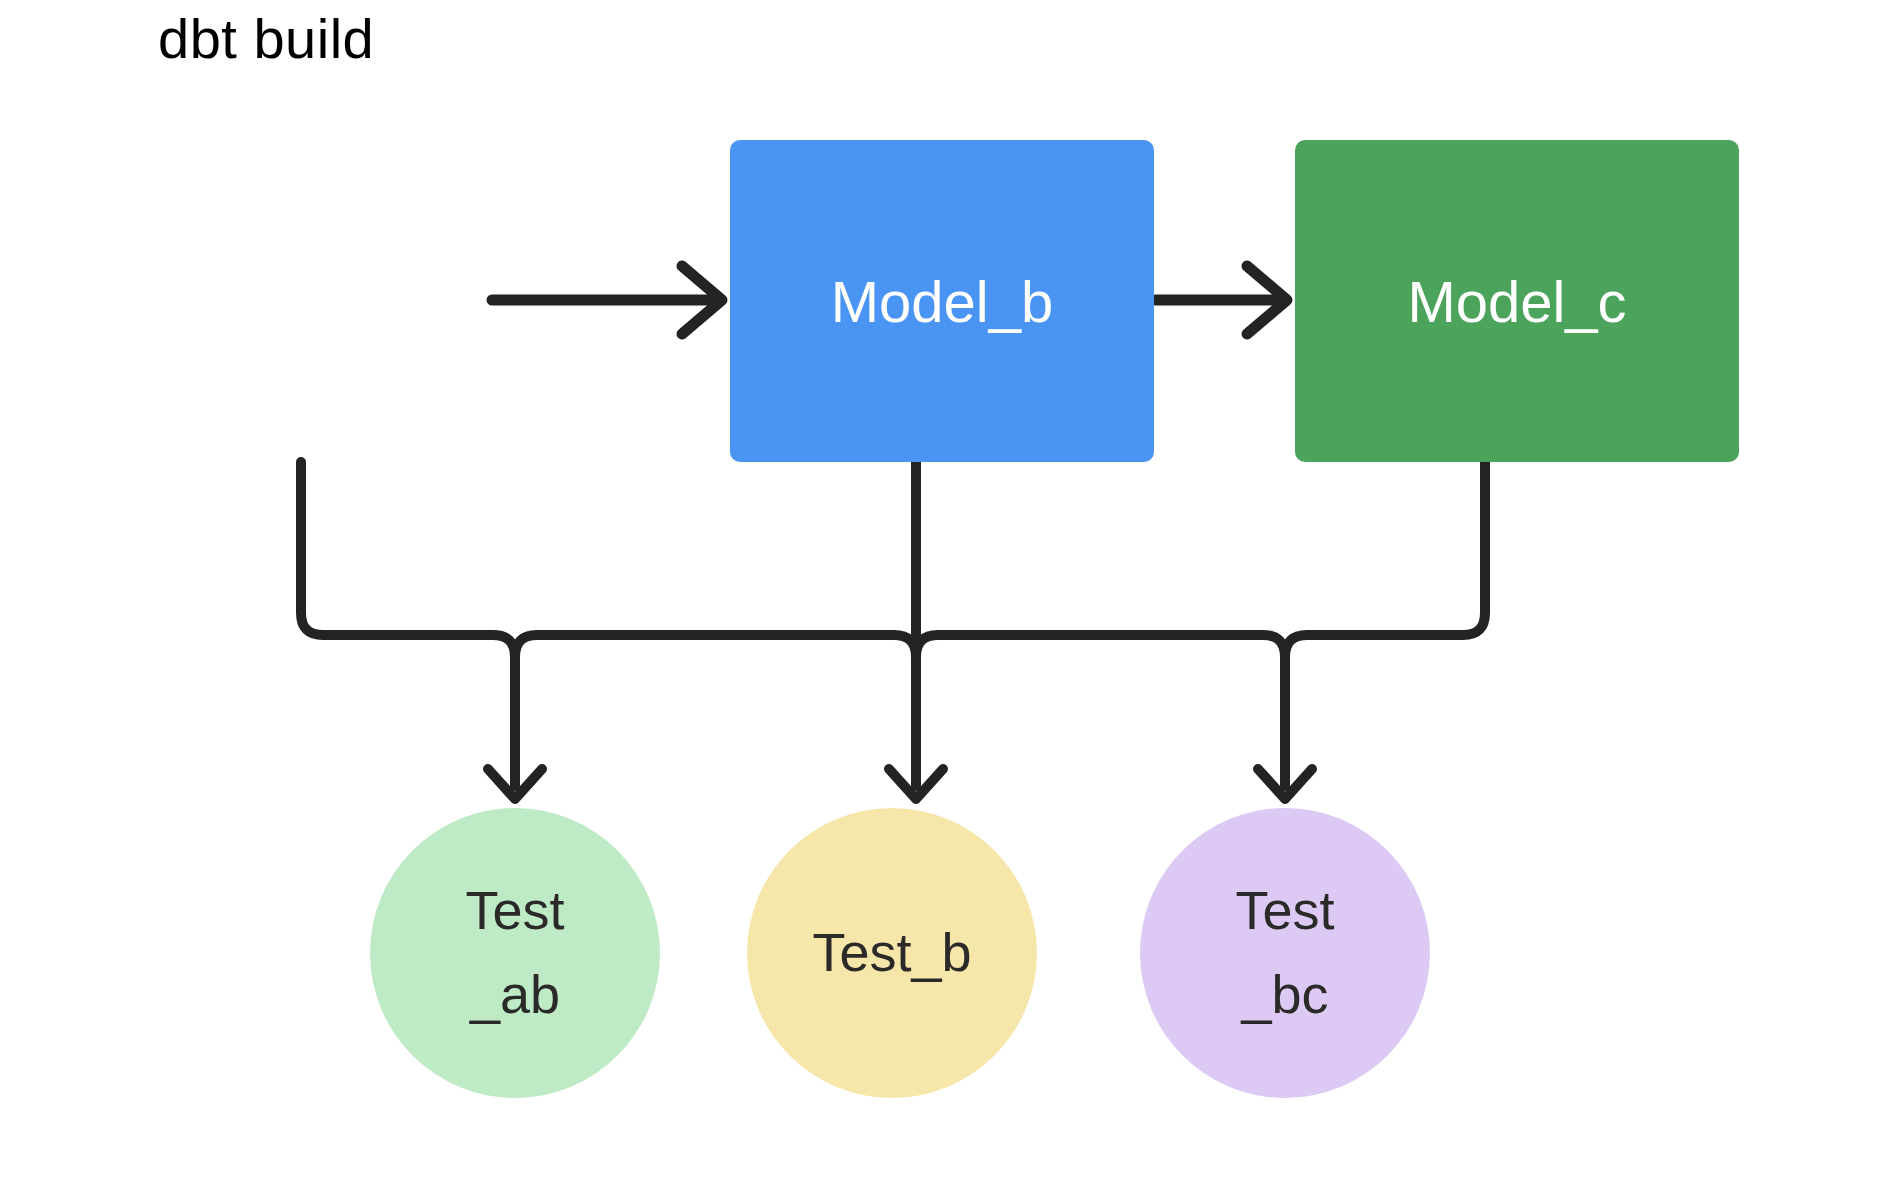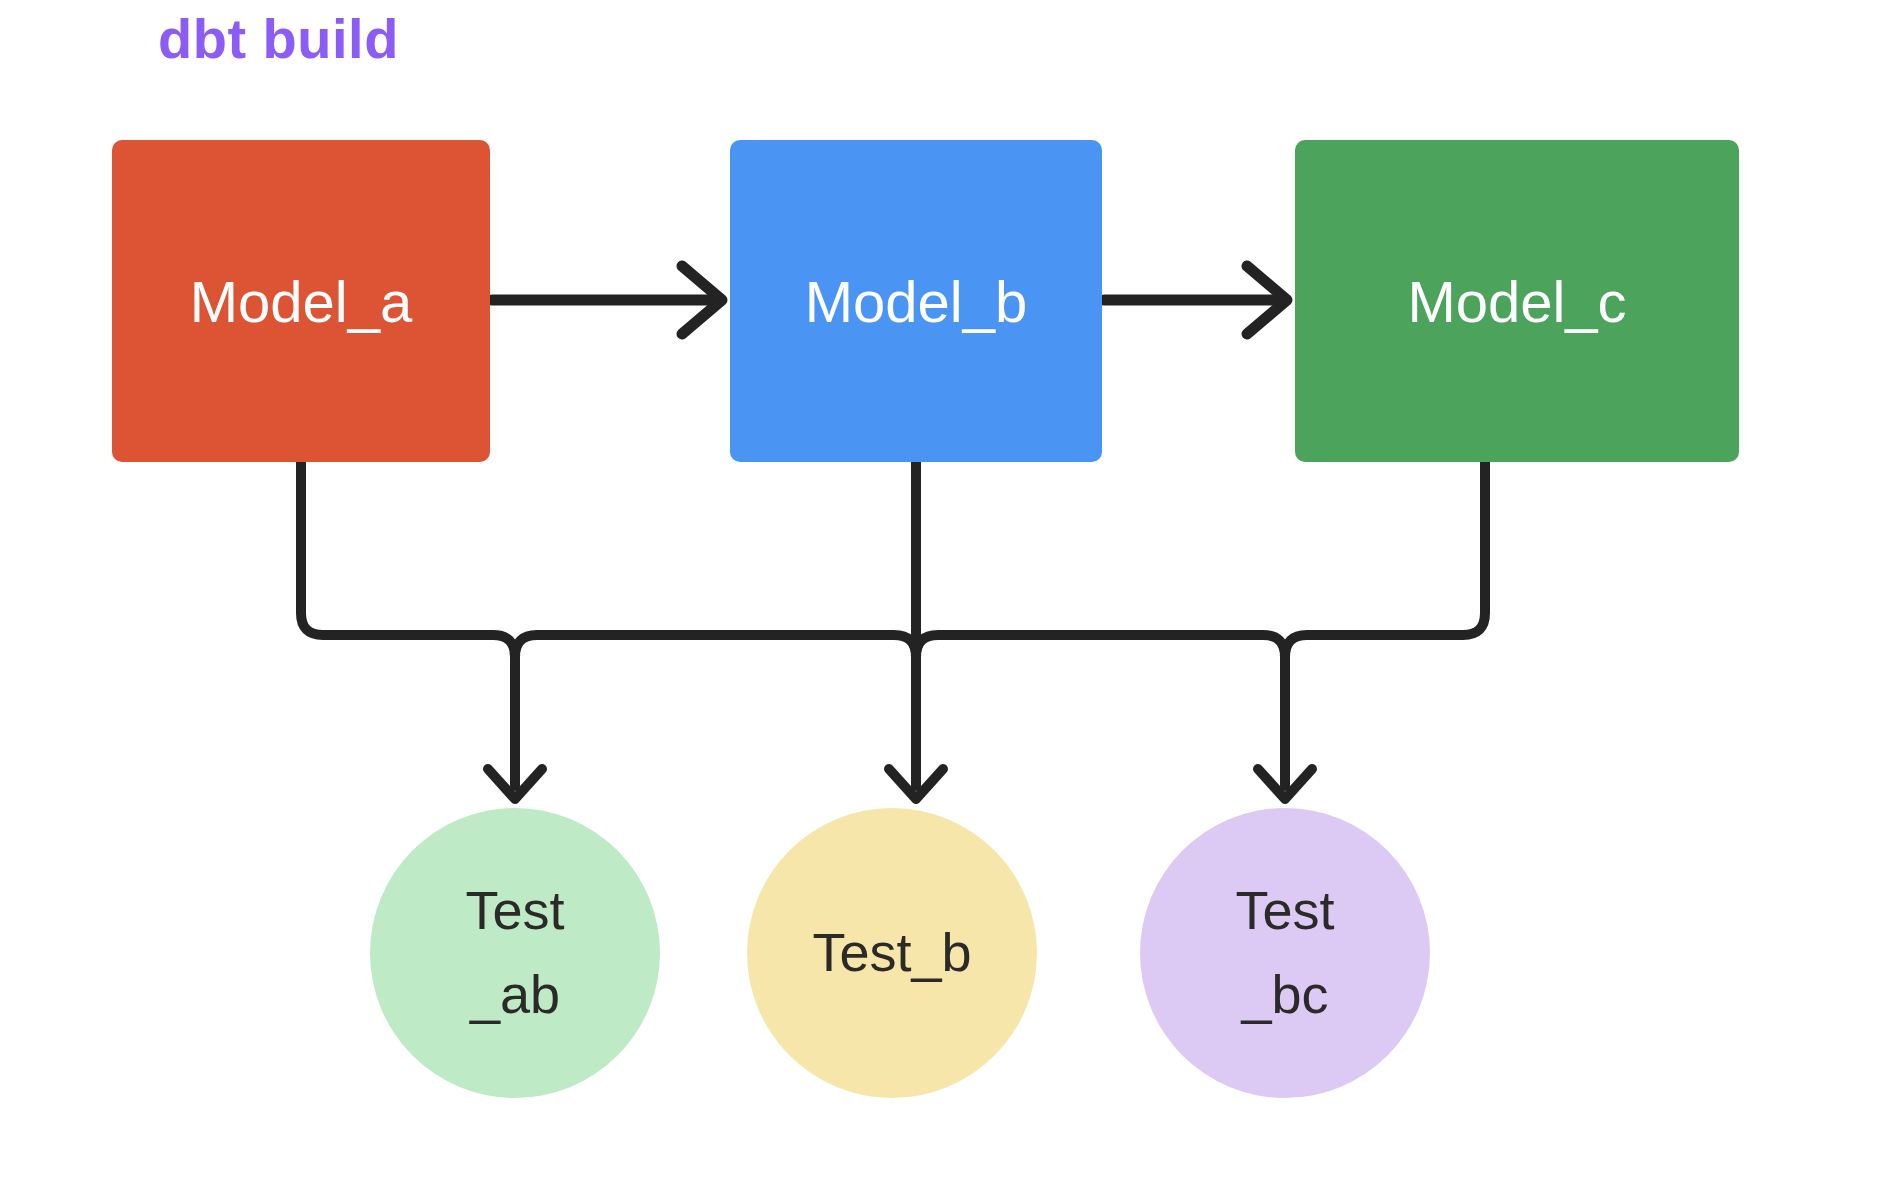--- a/index.html
+++ b/index.html
@@ -18,22 +18,22 @@
     position: absolute;
     inset: 0;
     width: 1880px;
     height: 1186px;
   }
   .diagram-title {
     position: absolute;
     left: 158px;
     top: 6px;
     font-size: 56px;
-    font-weight: 700;
-    color: #8b5cf6;
+    font-weight: 400;
+    color: #000000;
     letter-spacing: 0.5px;
     white-space: nowrap;
   }
   .node {
     position: absolute;
     display: flex;
     align-items: center;
     justify-content: center;
     box-sizing: border-box;
   }
@@ -41,21 +41,21 @@
     top: 140px;
     height: 322px;
     border-radius: 10px;
   }
   .rect-node .node-label {
     font-size: 58px;
     color: #ffffff;
     white-space: nowrap;
   }
   #model-a { left: 112px;  width: 378px; }
-  #model-b { left: 730px;  width: 372px; }
+  #model-b { left: 730px;  width: 424px; }
   #model-c { left: 1295px; width: 444px; }
   .circle-node {
     top: 808px;
     width: 290px;
     height: 290px;
     border-radius: 50%;
     flex-direction: column;
     text-align: center;
   }
   .circle-node .node-label {
@@ -92,23 +92,20 @@
 
       <path d="M 916 657 Q 916 635 938 635 L 1263 635 Q 1285 635 1285 657 L 1285 786"></path>
       <path d="M 1258 769 L 1285 799 L 1312 769"></path>
 
       <path d="M 1285 657 Q 1285 635 1307 635 L 1463 635 Q 1485 635 1485 613 L 1485 462"></path>
     </g>
   </svg>
 
   <div class="diagram-title">dbt build</div>
 
-  <div class="node rect-node" id="model-a" style="background-color: rgb(220, 84, 51);">
-    <span class="node-label">Model_a</span>
-  </div>
 
   <div class="node rect-node" id="model-b" style="background-color: rgb(74, 148, 244);">
     <span class="node-label">Model_b</span>
   </div>
 
   <div class="node rect-node" id="model-c" style="background-color: rgb(76, 164, 92);">
     <span class="node-label">Model_c</span>
   </div>
 
   <div class="node circle-node" id="test-ab" style="background-color: rgb(190, 234, 197);">

